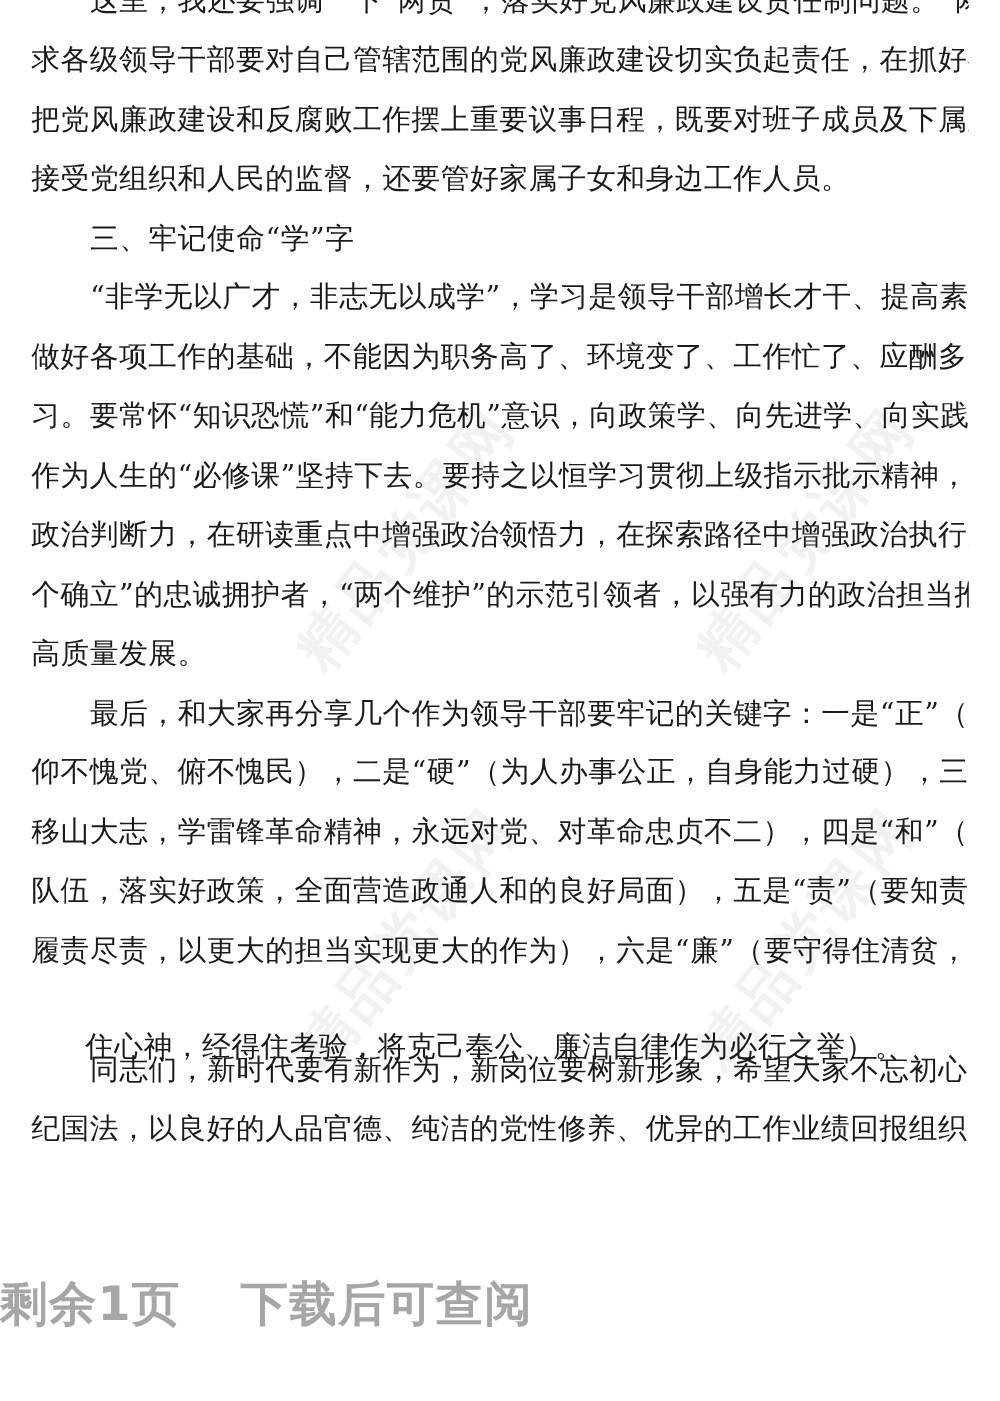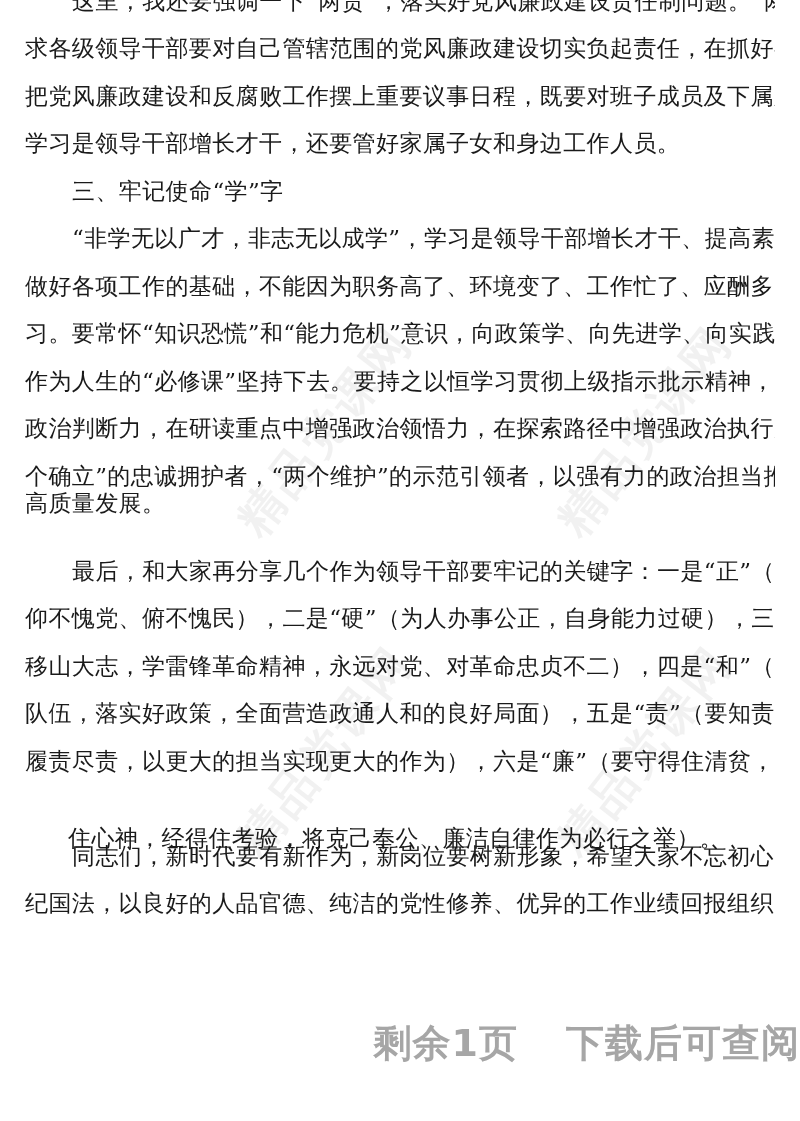--- a/index.html
+++ b/index.html
@@ -52,21 +52,21 @@
       font-family: "DejaVu Sans", "Liberation Sans", sans-serif;
       font-weight: bold;
       letter-spacing: 4px;
       pointer-events: none;
     }
     .more-banner {
       position: absolute;
       left: 0;
       width: 800px;
       top: 1018px;
-      text-align: right;
+      text-align: left;
       font-family: "DejaVu Sans", "Liberation Sans", sans-serif;
       font-weight: bold;
       font-size: 38px;
       color: #a6a6a6;
       letter-spacing: 1px;
     }
     .more-banner span {
       display: inline-block;
     }
     .more-banner .gap {
@@ -80,29 +80,29 @@
   <div id="watermark-layer">
       <div class="watermark" style="left: 200px; top: 400px;">精品党课网</div>
       <div class="watermark" style="left: 520px; top: 400px;">精品党课网</div>
       <div class="watermark" style="left: 200px; top: 720px;">精品党课网</div>
       <div class="watermark" style="left: 520px; top: 720px;">精品党课网</div>
     </div>
   <div id="text-layer">
       <div class="line indent" style="top: -14px;">这里，我还要强调一下“两责”，落实好党风廉政建设责任制问题。“两责”要</div>
       <div class="line" style="top: 33px;">求各级领导干部要对自己管辖范围的党风廉政建设切实负起责任，在抓好各项工作的同时，要</div>
       <div class="line" style="top: 81px;">把党风廉政建设和反腐败工作摆上重要议事日程，既要对班子成员及下属加强管理，又要自觉</div>
-      <div class="line last" style="top: 128px;">学习是领导干部增长才干，还要管好家属子女和身边工作人员。</div>
+      <div class="line last" style="top: 128px;">接受党组织和人民的监督，还要管好家属子女和身边工作人员。</div>
       <div class="line indent last" style="top: 176px;">三、牢记使命“学”字</div>
       <div class="line indent" style="top: 223px;">“非学无以广才，非志无以成学”，学习是领导干部增长才干、提高素质的重要途径，是</div>
       <div class="line" style="top: 271px;">做好各项工作的基础，不能因为职务高了、环境变了、工作忙了、应酬多了而放松甚至放弃学</div>
       <div class="line" style="top: 318px;">习。要常怀“知识恐慌”和“能力危机”意识，向政策学、向先进学、向实践学，自觉把学习</div>
       <div class="line" style="top: 366px;">作为人生的“必修课”坚持下去。要持之以恒学习贯彻上级指示批示精神，在领悟内涵中增强</div>
       <div class="line" style="top: 413px;">政治判断力，在研读重点中增强政治领悟力，在探索路径中增强政治执行力，坚定不移做“两</div>
       <div class="line" style="top: 461px;">个确立”的忠诚拥护者，“两个维护”的示范引领者，以强有力的政治担当推动我市经济社会</div>
-      <div class="line last" style="top: 488px;">高质量发展。</div>
+      <div class="line last" style="top: 508px; font-family: Liberation Serif, serif;">高质量发展。</div>
       <div class="line indent" style="top: 556px;">最后，和大家再分享几个作为领导干部要牢记的关键字：一是“正”（做到心正、行正，</div>
       <div class="line" style="top: 603px;">仰不愧党、俯不愧民），二是“硬”（为人办事公正，自身能力过硬），三是“愚”（立愚公</div>
       <div class="line" style="top: 651px;">移山大志，学雷锋革命精神，永远对党、对革命忠贞不二），四是“和”（要团结同事、带好</div>
       <div class="line" style="top: 698px;">队伍，落实好政策，全面营造政通人和的良好局面），五是“责”（要知责明责、守责担责、</div>
       <div class="line" style="top: 746px;">履责尽责，以更大的担当实现更大的作为），六是“廉”（要守得住清贫，耐得住寂寞，稳得</div>
       <div class="line last" style="top: 823px; margin-left: 43px;">住心神，经得住考验，将克己奉公、廉洁自律作为必行之举）。</div>
       <div class="line indent" style="top: 841px;">同志们，新时代要有新作为，新岗位要树新形象，希望大家不忘初心，牢记使命，严守党</div>
       <div class="line" style="top: 888px;">纪国法，以良好的人品官德、纯洁的党性修养、优异的工作业绩回报组织的重托和期望，在各</div>
     </div>
 

